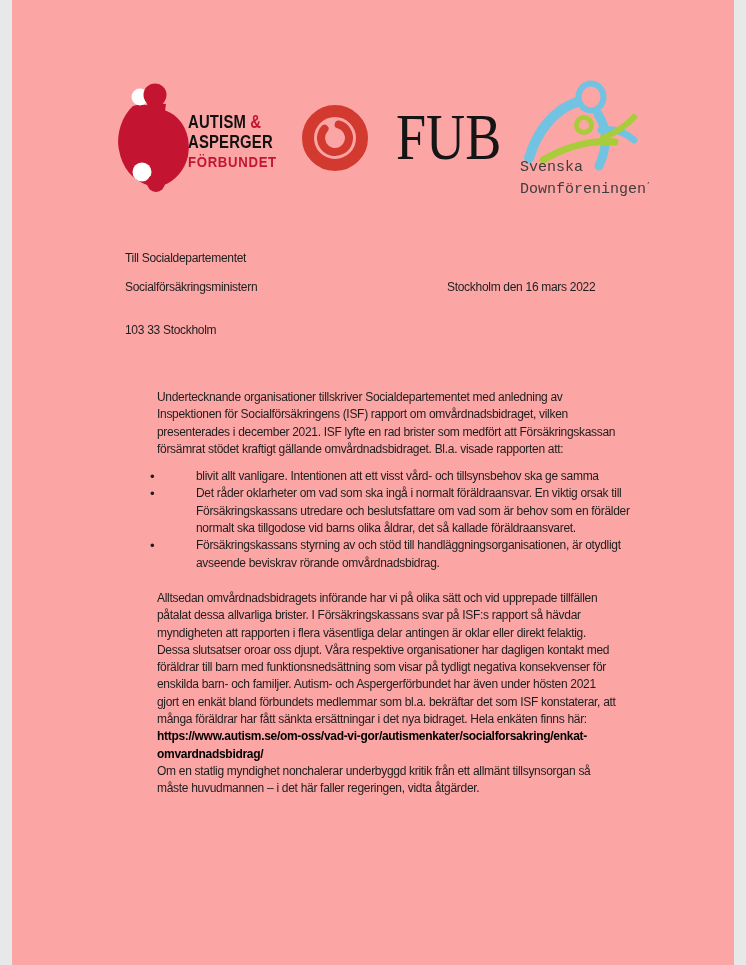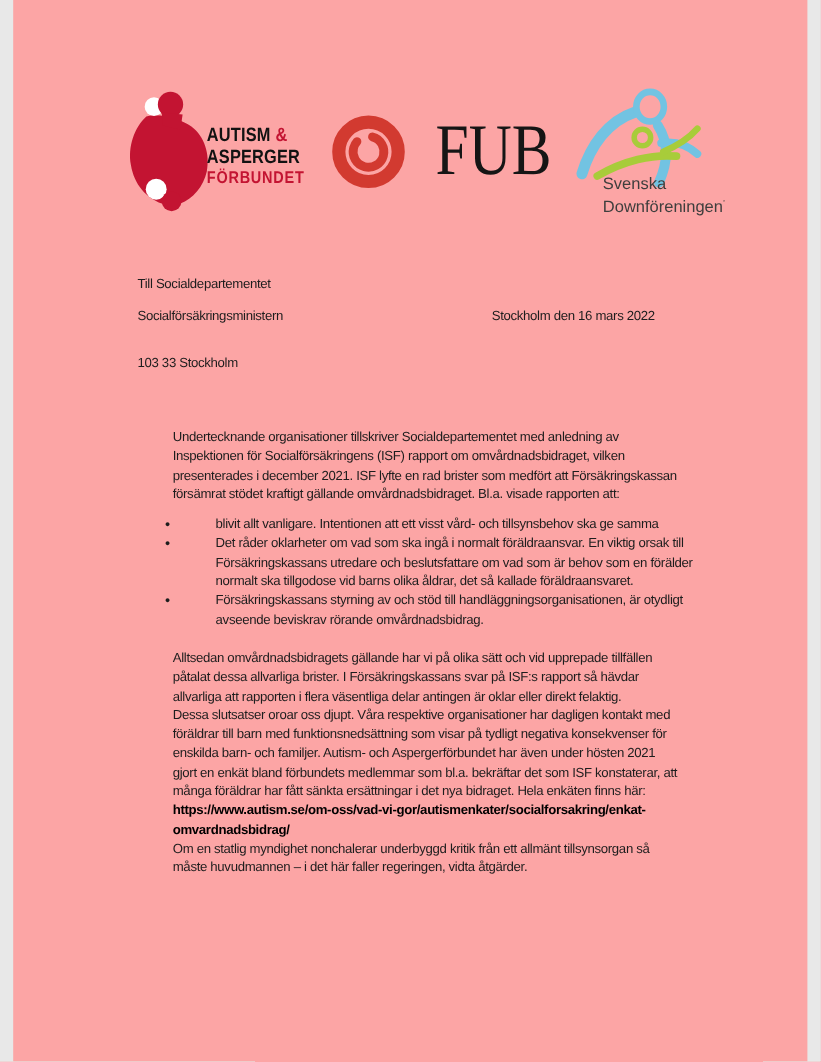--- a/index.html
+++ b/index.html
@@ -37,22 +37,22 @@
   .logo-fub-svg{position:absolute;left:287px;top:102px;}
   .fub-wordmark{
     position:absolute;left:384px;top:104px;
     font-family:"Liberation Serif","DejaVu Serif",serif;
     font-size:66px;line-height:1;color:#151515;
     transform:scaleX(0.82);transform-origin:left top;white-space:nowrap;
   }
   
   .logo-down-svg{position:absolute;left:503px;top:80px;}
   .down-text{
-    position:absolute;left:536px;top:160px;
-    font-family:Liberation Sans, sans-serif;
+    position:absolute;left:508px;top:160px;
+    font-family:Liberation Mono, monospace;
     font-size:15px;line-height:16.5px;color:#3e3e3d;white-space:nowrap;
   }
   .tm-mark{font-size:8px;vertical-align:super;}
 </style>
 </head>
 <body>
 
 <div class="page">
 
   <svg class="logo-autism-svg" width="84" height="112" viewBox="0 0 84 112" aria-hidden="true">
@@ -117,23 +117,23 @@
           <div class="line">normalt ska tillgodose vid barns olika åldrar, det så kallade föräldraansvaret.</div>
         </li>
       <li>
           <div class="line">Försäkringskassans styrning av och stöd till handläggningsorganisationen, är otydligt</div>
           <div class="line">avseende beviskrav rörande omvårdnadsbidrag.</div>
         </li>
     </ul>
 
     <div class="para2">
       <div>
-          <div class="line">Alltsedan omvårdnadsbidragets gällande har vi på olika sätt och vid upprepade tillfällen</div>
+          <div class="line">Alltsedan omvårdnadsbidragets införande har vi på olika sätt och vid upprepade tillfällen</div>
           <div class="line">påtalat dessa allvarliga brister. I Försäkringskassans svar på ISF:s rapport så hävdar</div>
-          <div class="line">allvarliga att rapporten i flera väsentliga delar antingen är oklar eller direkt felaktig.</div>
+          <div class="line">myndigheten att rapporten i flera väsentliga delar antingen är oklar eller direkt felaktig.</div>
           <div class="line">Dessa slutsatser oroar oss djupt. Våra respektive organisationer har dagligen kontakt med</div>
           <div class="line">föräldrar till barn med funktionsnedsättning som visar på tydligt negativa konsekvenser för</div>
           <div class="line">enskilda barn- och familjer. Autism- och Aspergerförbundet har även under hösten 2021</div>
           <div class="line">gjort en enkät bland förbundets medlemmar som bl.a. bekräftar det som ISF konstaterar, att</div>
           <div class="line">många föräldrar har fått sänkta ersättningar i det nya bidraget. Hela enkäten finns här:</div>
         </div>
       <div class="link-lines">
           <div class="line">https://www.autism.se/om-oss/vad-vi-gor/autismenkater/socialforsakring/enkat-</div>
           <div class="line">omvardnadsbidrag/</div>
         </div>

